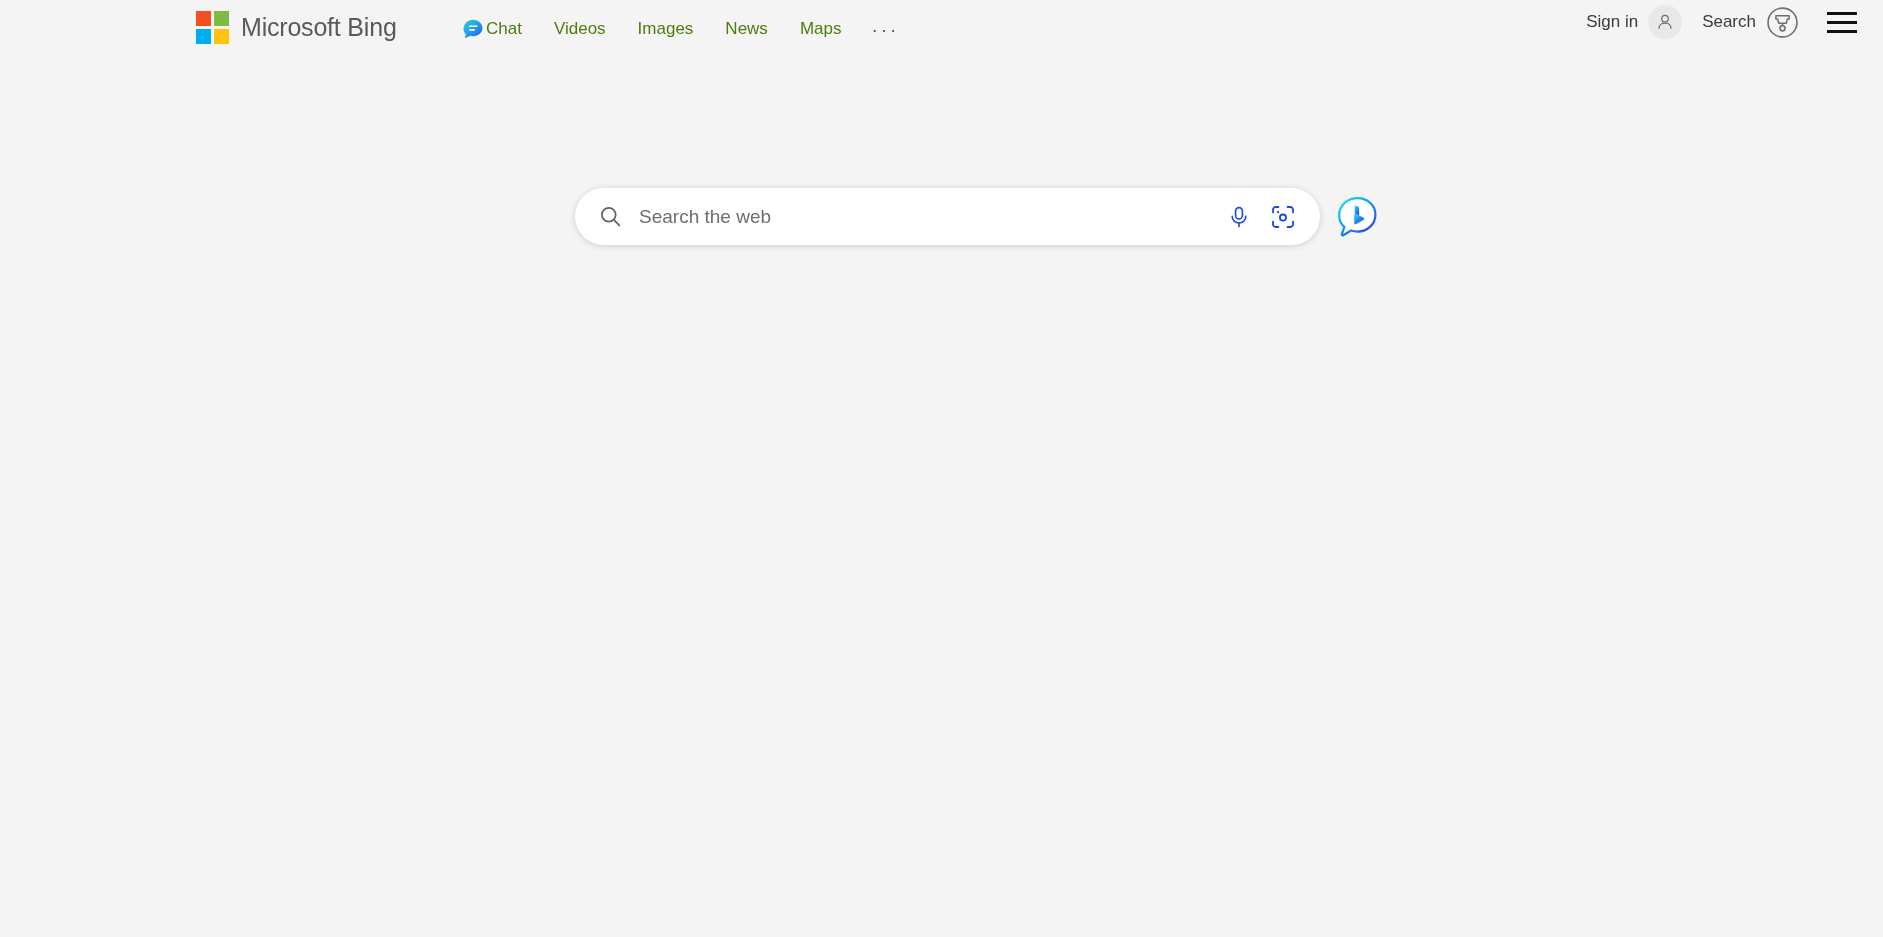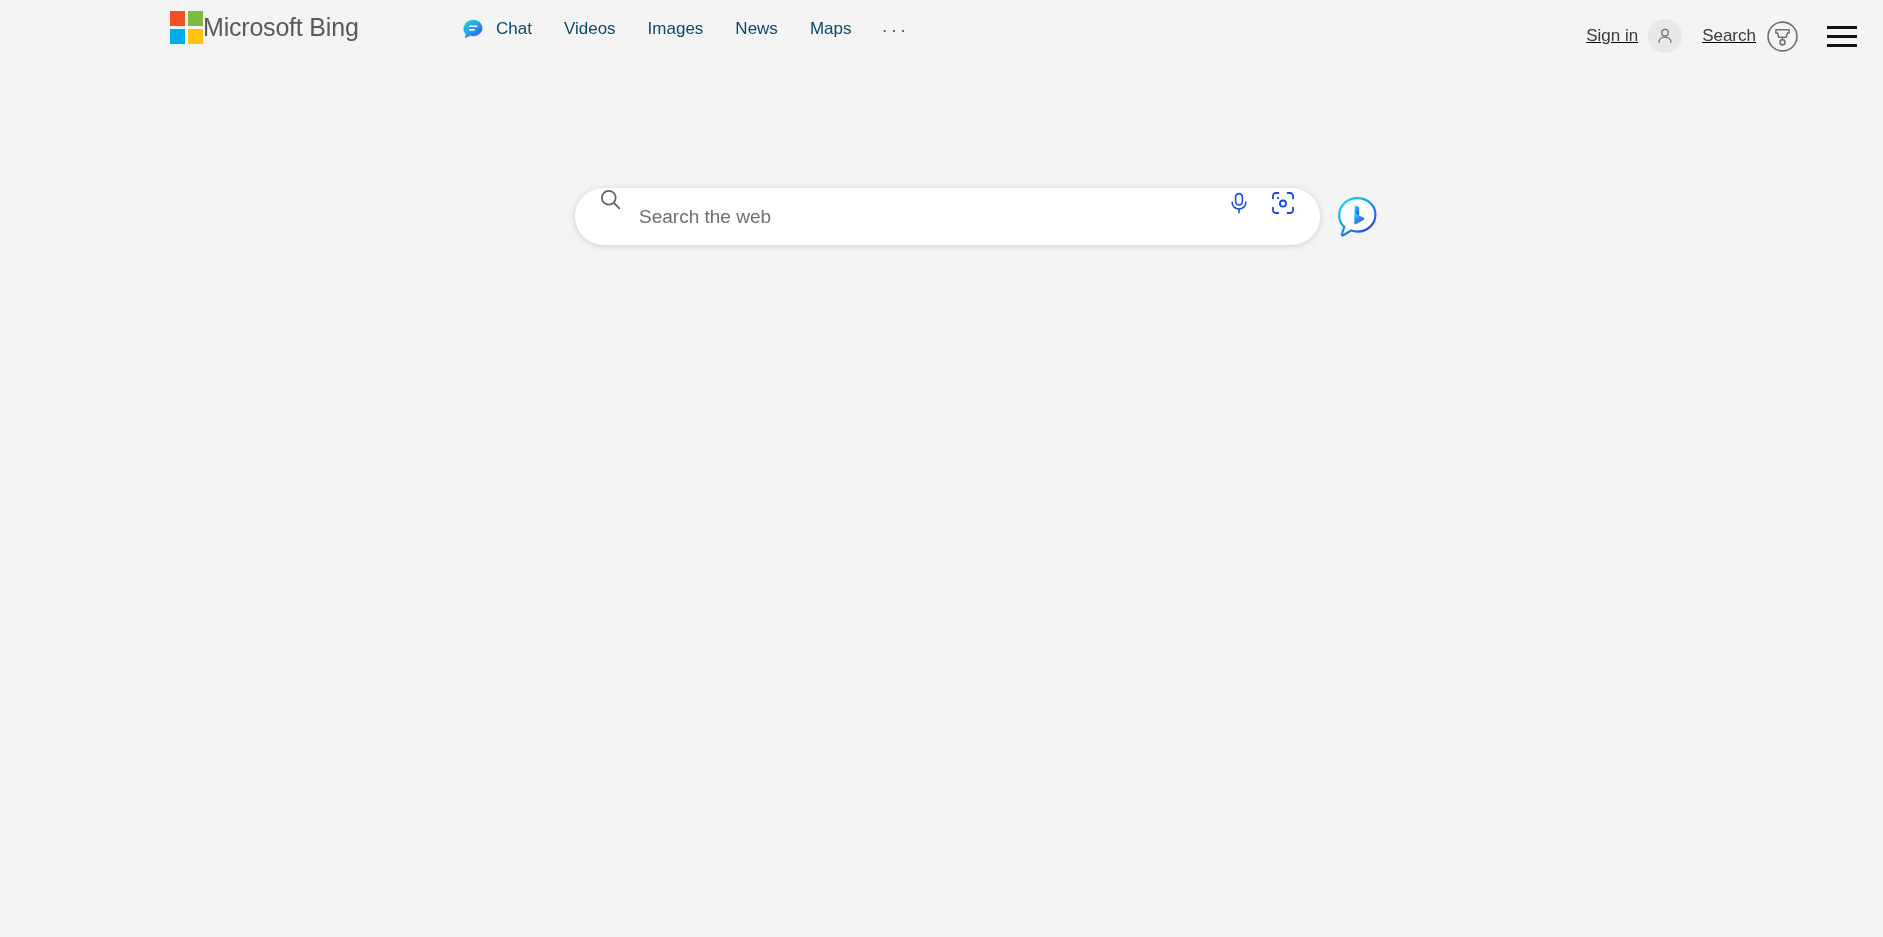--- a/index.html
+++ b/index.html
@@ -22,24 +22,25 @@
     top: 0; left: 0;
     width: 1883px;
     height: 58px;
     display: flex;
     align-items: center;
   }
 
   
   .brand {
     position: absolute;
-    left: 170px;
+    left: 196px;
     top: 11px;
     display: flex;
     align-items: flex-end;
+    gap: 12px;
     text-decoration: none;
   }
   .ms-logo {
     width: 33px;
     height: 33px;
     display: grid;
     grid-template-columns: 1fr 1fr;
     grid-template-rows: 1fr 1fr;
     gap: 3px;
   }
@@ -63,23 +64,23 @@
     position: absolute;
     left: 462px;
     top: 0;
     height: 58px;
     display: flex;
     align-items: center;
   }
   .nav-item {
     display: flex;
     align-items: center;
-    gap: 12px;
+    gap: 2px;
     font-size: 17px;
-    color: #0c4a6e;
+    color: #4d7c0f;
     text-decoration: none;
     padding: 0 16px;
     height: 40px;
     line-height: 40px;
     white-space: nowrap;
     cursor: pointer;
   }
   .nav-item:first-child { padding-left: 0; }
 
   .chat-bubble-icon {
@@ -102,23 +103,22 @@
     line-height: 1;
   }
 
   
   .header-right {
     position: absolute;
     right: 24px;
     top: 0;
     height: 58px;
     display: flex;
-    align-items: flex-end;
+    align-items: flex-start;
     gap: 0px;
-    text-decoration: underline;
   }
   .signin-group,
   .rewards-group {
     display: flex;
     align-items: center;
     gap: 10px;
     cursor: pointer;
     padding: 0 10px;
     height: 44px;
   }
@@ -171,21 +171,21 @@
   }
 
   .search-box {
     position: relative;
     width: 745px;
     height: 57px;
     background: #ffffff;
     border-radius: 29px;
     box-shadow: 0 1px 6px rgba(32,33,36,0.18);
     display: flex;
-    align-items: flex-start;
+    align-items: center;
     padding: 0 22px 0 24px;
   }
 
   .search-icon {
     width: 23px;
     height: 23px;
     flex: none;
     margin-right: 17px;
   }
 

